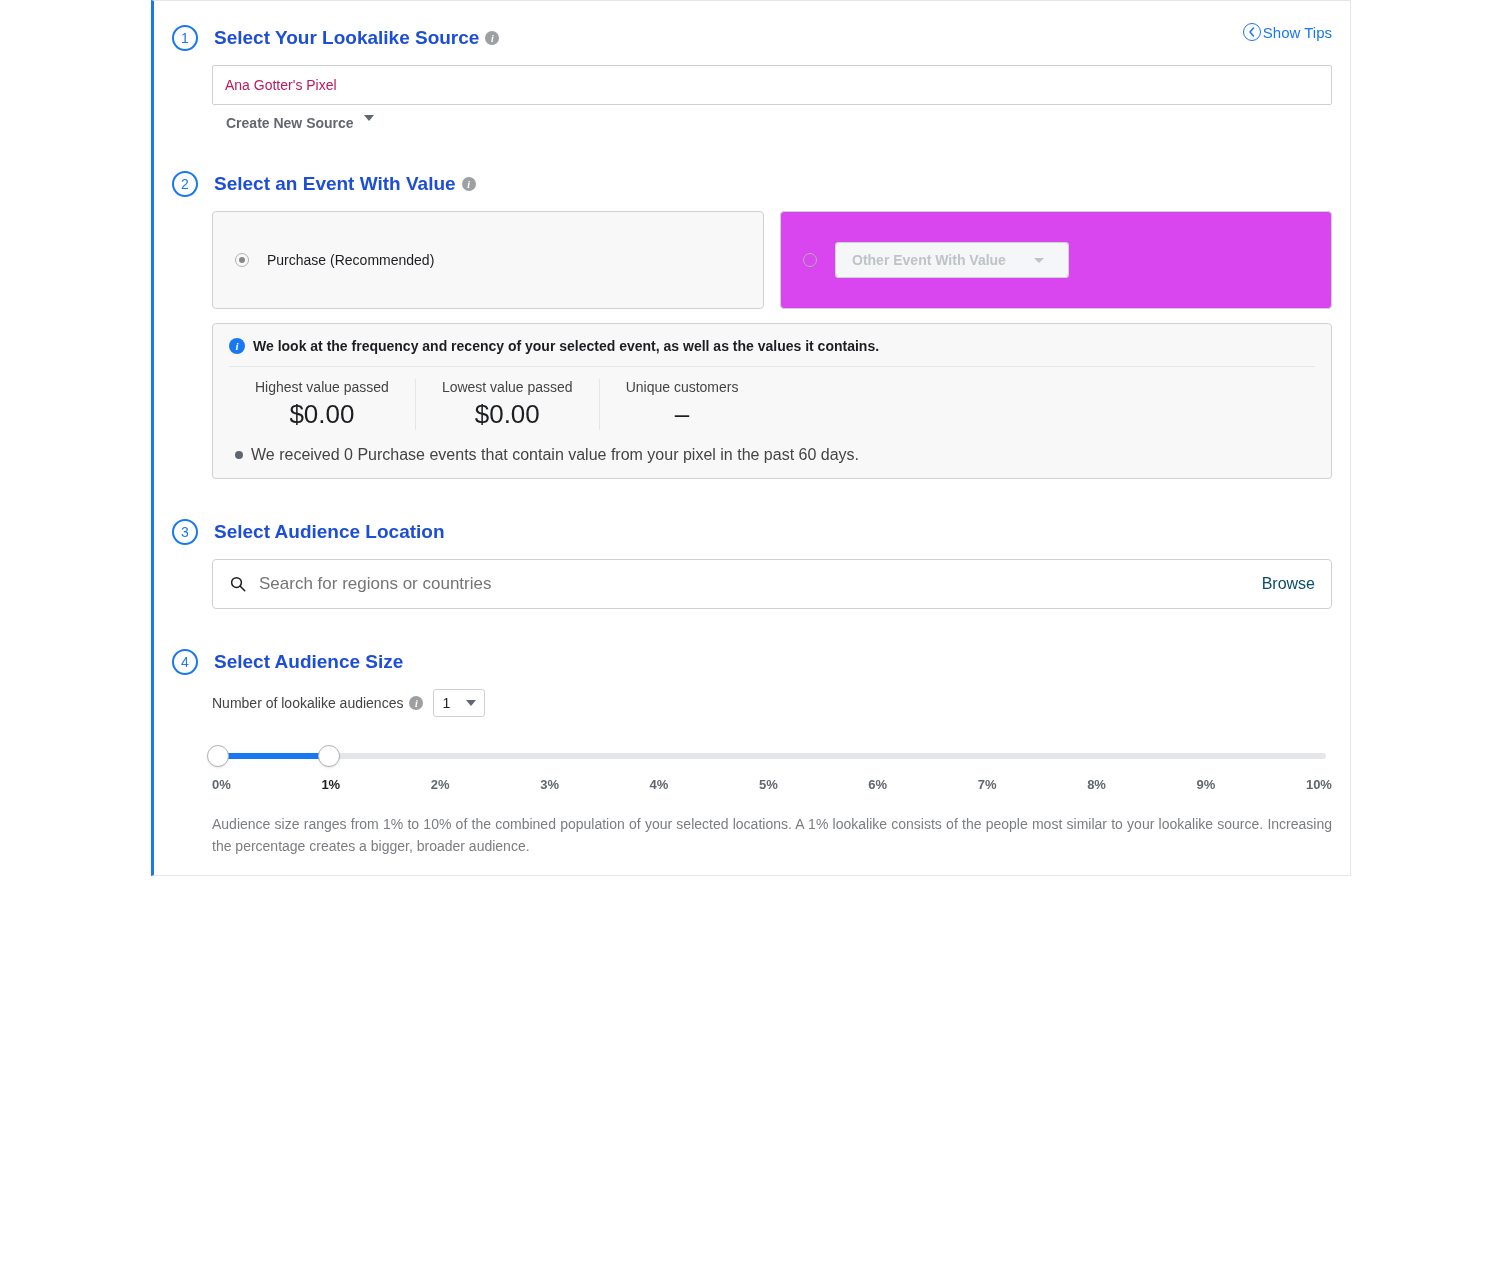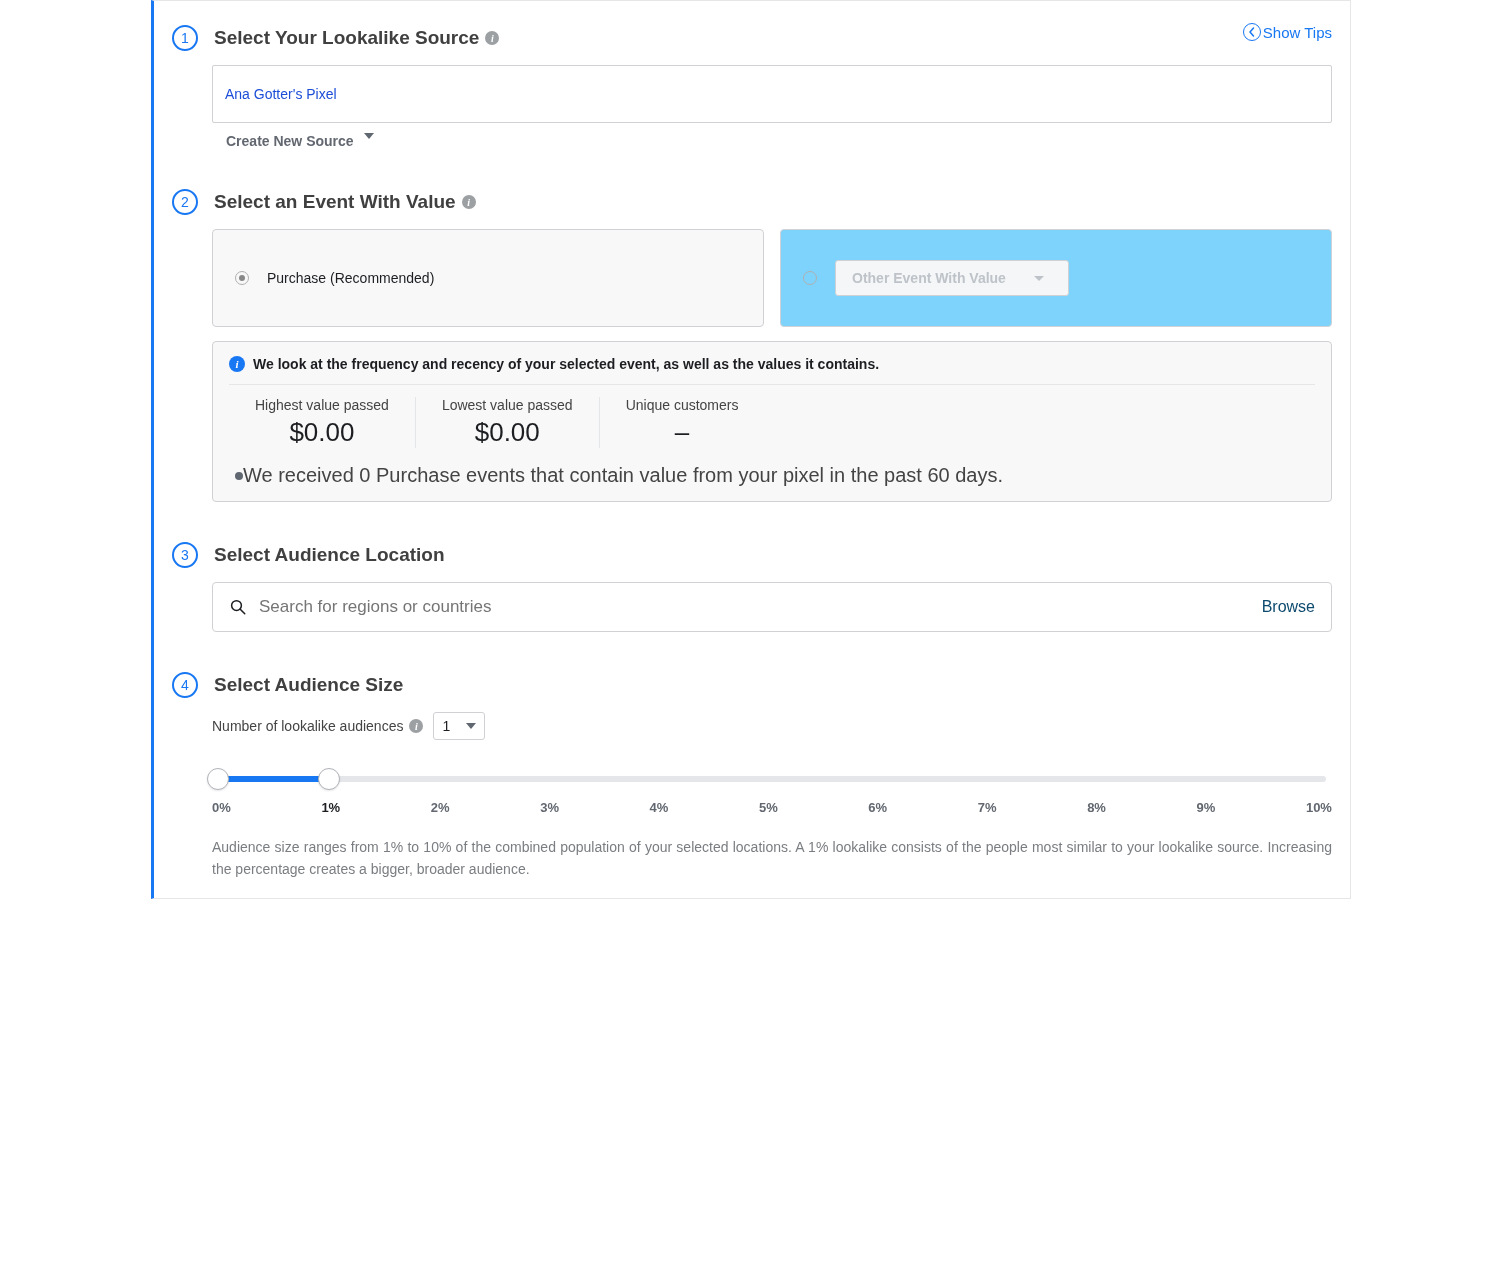--- a/index.html
+++ b/index.html
@@ -5,46 +5,46 @@
 * { box-sizing: border-box; margin: 0; padding: 0; }
 body { font-family: -apple-system, BlinkMacSystemFont, "Segoe UI", Helvetica, Arial, sans-serif; background: #fff; color: #1c1e21; font-size: 14px; }
 .modal { width: 1200px; margin: 0 auto; border: 1px solid #e5e6e8; border-left: 3px solid #1877f2; }
 .modal-header { background: #f5f6f7; border-bottom: 1px solid #e5e6e8; padding: 10px 16px; display: flex; justify-content: space-between; align-items: center; }
 .modal-title { font-weight: 700; font-size: 15px; color: #1c1e21; }
 .close-x { color: #bcc0c4; font-size: 20px; font-weight: 700; cursor: pointer; }
 .modal-body { padding: 24px 18px 8px 18px; position: relative; background: #fff; }
 .section { margin-bottom: 40px; }
 .sect-head { display: flex; align-items: center; margin-bottom: 14px; position: relative; }
 .step-circle { width: 26px; height: 26px; border: 2px solid #1877f2; border-radius: 50%; color: #1877f2; display: flex; align-items: center; justify-content: center; font-size: 14px; font-weight: 500; margin-right: 16px; flex: none; }
-.sect-title { font-size: 19px; font-weight: 700; color: #404040; }
+.sect-title { font-size: 19px; font-weight: 700; color: #1d4ed8; }
 .info-icon { width: 14px; height: 14px; border-radius: 50%; background: #9da0a3; color: #fff; font-size: 10px; font-weight: 700; display: inline-flex; align-items: center; justify-content: center; margin-left: 6px; font-style: italic; font-family: Georgia, serif; }
 .show-tips { position: absolute; top: 22px; right: 18px; color: #1877f2; font-size: 15px; font-weight: 400; cursor: pointer; display: flex; align-items: center; }
 .show-tips .chev { width: 18px; height: 18px; border: 1.5px solid #1877f2; border-radius: 50%; display: inline-flex; align-items: center; justify-content: center; margin-right: 2px; }
 .show-tips .chev svg { display: block; }
 .source-input-wrap { margin-left: 40px; }
-.text-input { width: 100%; border: 1px solid #d0d1d5; padding: 20px 12px; font-size: 14px; border-radius: 2px; color: #1d4ed8; }
+.text-input { width: 100%; border: 1px solid #d0d1d5; padding: 11px 12px; font-size: 14px; border-radius: 2px; color: #be185d; }
 .create-source { margin-top: 10px; margin-left: 14px; display: inline-flex; color: #626770; font-weight: 700; font-size: 14px; cursor: pointer; }
 .caret-down { width: 0; height: 0; border-left: 5px solid transparent; border-right: 5px solid transparent; border-top: 6px solid #606770; margin-left: 10px; }
 .indent { margin-left: 40px; }
 .event-cards { display: flex; gap: 16px; margin-bottom: 14px; }
 .event-card { flex: 1; border: 1px solid #d0d1d5; border-radius: 4px; padding: 30px 22px; display: flex; align-items: center; background: #f8f8f9; }
-.event-card.grey { background: #7dd3fc; }
+.event-card.grey { background: #d946ef; }
 .radio { width: 14px; height: 14px; border-radius: 50%; border: 1px solid #b0b0b0; margin-right: 18px; display: inline-flex; align-items: center; justify-content: center; flex: none; }
 .radio .dot { width: 6px; height: 6px; border-radius: 50%; background: #888; }
 .event-card .placeholder-btn { border: 1px solid #d0d1d5; padding: 9px 24px 9px 16px; border-radius: 3px; color: #bec3c9; font-weight: 600; font-size: 14px; display: inline-flex; align-items: center; gap: 18px; background: #f5f6f7; }
 .placeholder-btn .caret-down { border-top-color: #bec3c9; border-top-width: 5px; }
 .stats-box { border: 1px solid #d0d1d5; border-radius: 4px; background: #f8f8f9; padding: 14px 16px; margin-left: 40px; }
 .stats-info { display: flex; align-items: center; margin-bottom: 12px; gap: 8px; font-weight: 700; font-size: 14px; color: #1c1e21; }
 .i-icon { width: 16px; height: 16px; border-radius: 50%; background: #1877f2; color: #fff; font-size: 11px; font-weight: 700; display: inline-flex; align-items: center; justify-content: center; font-style: italic; font-family: Georgia, serif; flex: none; }
 .stats-row { display: flex; border-top: 1px solid #e5e6e8; padding-top: 12px; padding-bottom: 10px; }
 .stat { flex: 0 0 auto; padding: 0 26px; text-align: center; }
 .stat + .stat { border-left: 1px solid #e5e6e8; }
 .stat-label { font-size: 14px; color: #444; margin-bottom: 4px; }
 .stat-value { font-size: 26px; font-weight: 400; color: #1c1e21; }
-.stats-note { font-size: 20px; color: #444; display: flex; align-items: center; gap: 0; margin-top: 6px; }
+.stats-note { font-size: 16px; color: #444; display: flex; align-items: center; gap: 8px; margin-top: 6px; }
 .grey-dot { width: 8px; height: 8px; border-radius: 50%; background: #606770; flex: none; margin-left: 6px; }
 .search-box { border: 1px solid #d0d1d5; border-radius: 4px; display: flex; align-items: center; padding: 14px 16px; margin-left: 40px; }
 .search-box svg { width: 18px; height: 18px; margin-right: 12px; flex: none; }
 .search-box input { border: none; outline: none; font-size: 17px; color: #7a7d81; flex: 1; }
 .browse { font-size: 16px; color: #0c4a6e; margin-left: 12px; cursor: pointer; text-align: right; }
 .num-audiences { display: flex; align-items: center; margin-left: 40px; margin-bottom: 36px; }
 .num-audiences .lbl { font-size: 14px; color: #444; }
 .select-box { border: 1px solid #d0d1d5; border-radius: 3px; padding: 5px 8px; margin-left: 10px; display: inline-flex; align-items: center; font-size: 14px; gap: 6px; cursor: pointer; background: #fff; }
 .slider-wrap { margin-left: 40px; }
 .slider-track { position: relative; height: 6px; background: #e4e6ea; border-radius: 3px; margin: 0 6px; }

